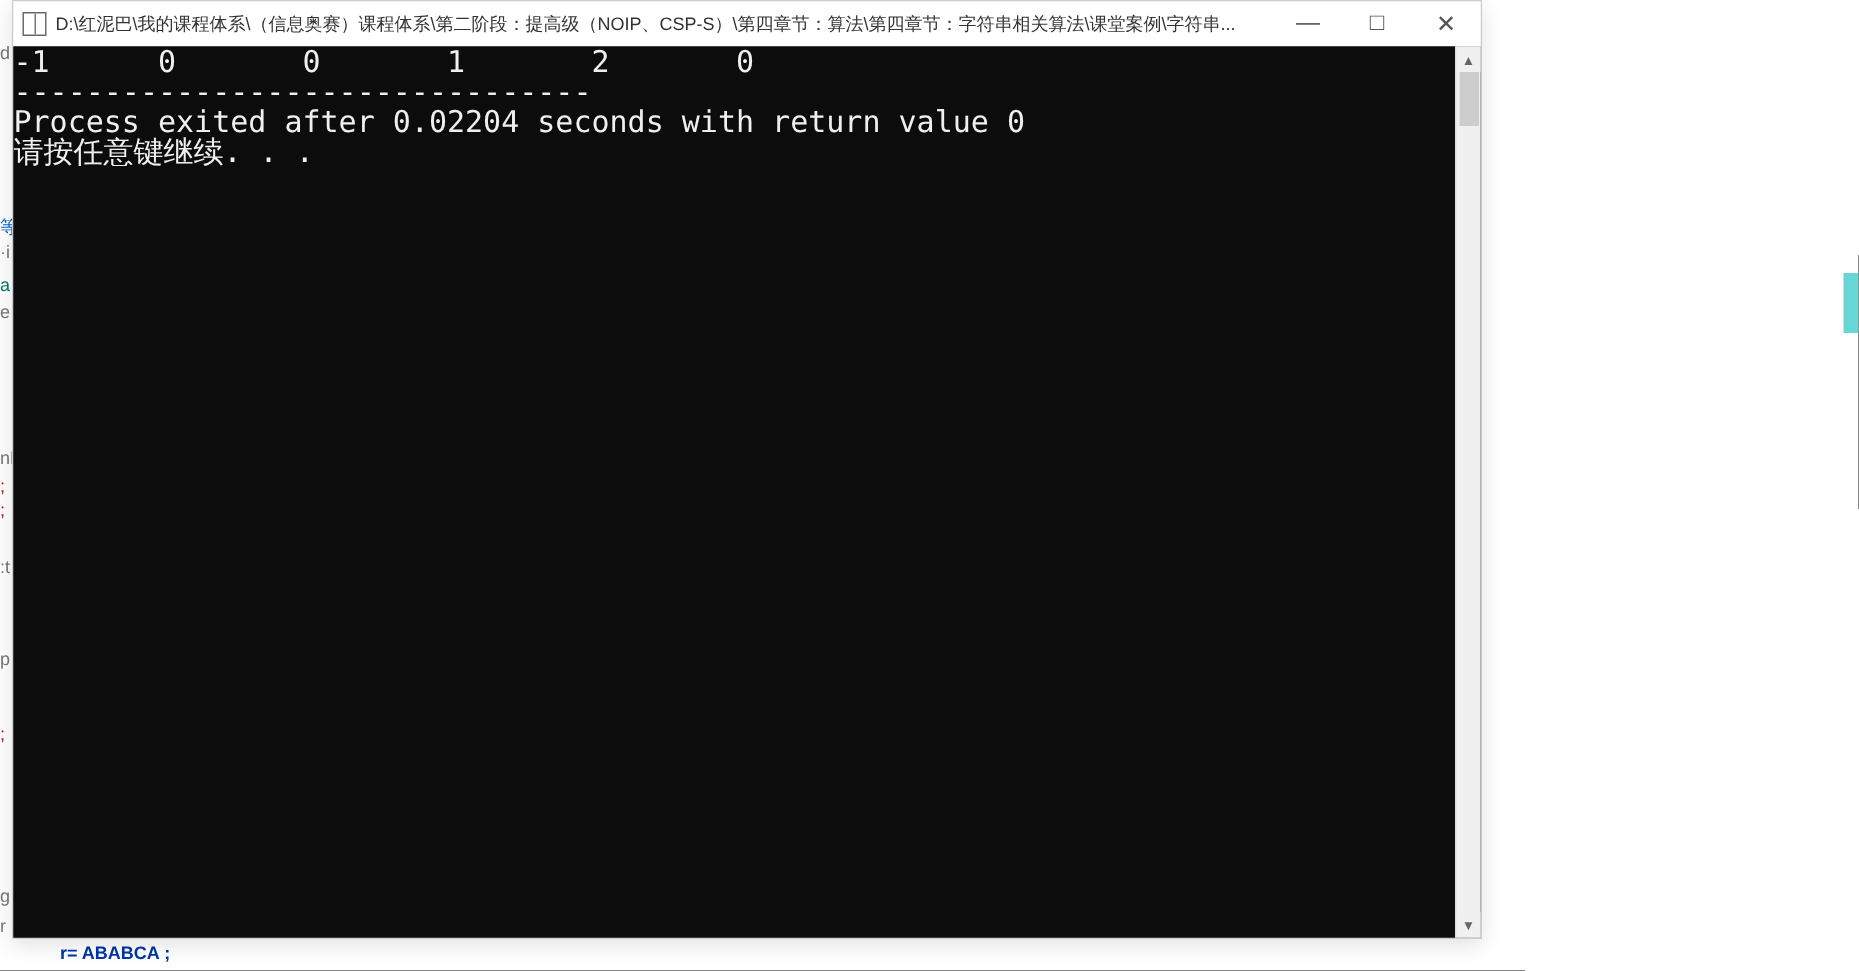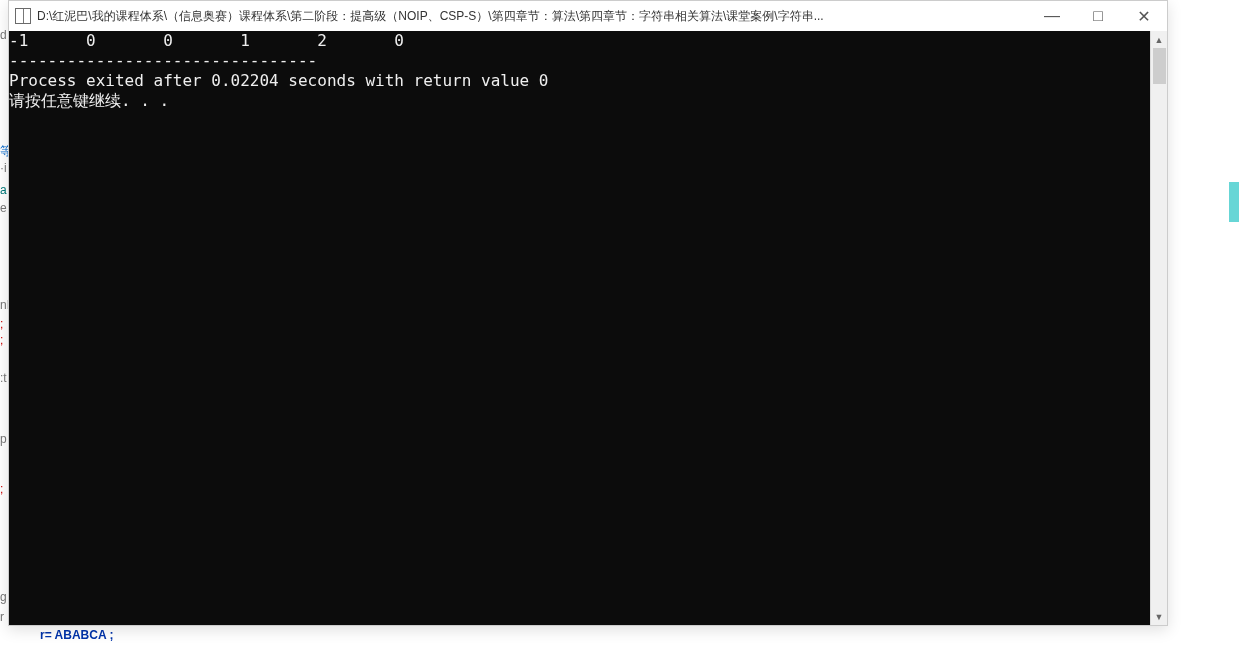--- a/index.html
+++ b/index.html
@@ -31,21 +31,21 @@
       width:10px;
       height:40px;
       background:#67d6d6;
     }
 
     
     .window {
       position:absolute;
       top:0;
       left:8px;
-      width:1160px;
+      width:980px;
       height:626px;
       background:#ffffff;
       border:1px solid #cccccc;
       box-shadow:0 4px 14px rgba(0,0,0,0.12);
       display:flex;
       flex-direction:column;
     }
     .titlebar {
       height:30px;
       display:flex;
@@ -87,21 +87,21 @@
     .client {
       flex:1;
       display:flex;
       background:#000;
     }
     .console {
       flex:1;
       background:#0c0c0c;
       color:#efefef;
       font-family:"NSimSun","SimSun","Consolas",monospace;
-      font-size:16px;
+      font-size:20px;
       line-height:20px;
       white-space:pre;
       padding:0;
       overflow:hidden;
     }
     .scrollbar {
       width:17px;
       background:#f0f0f0;
       position:relative;
       border-left:1px solid #dcdcdc;

